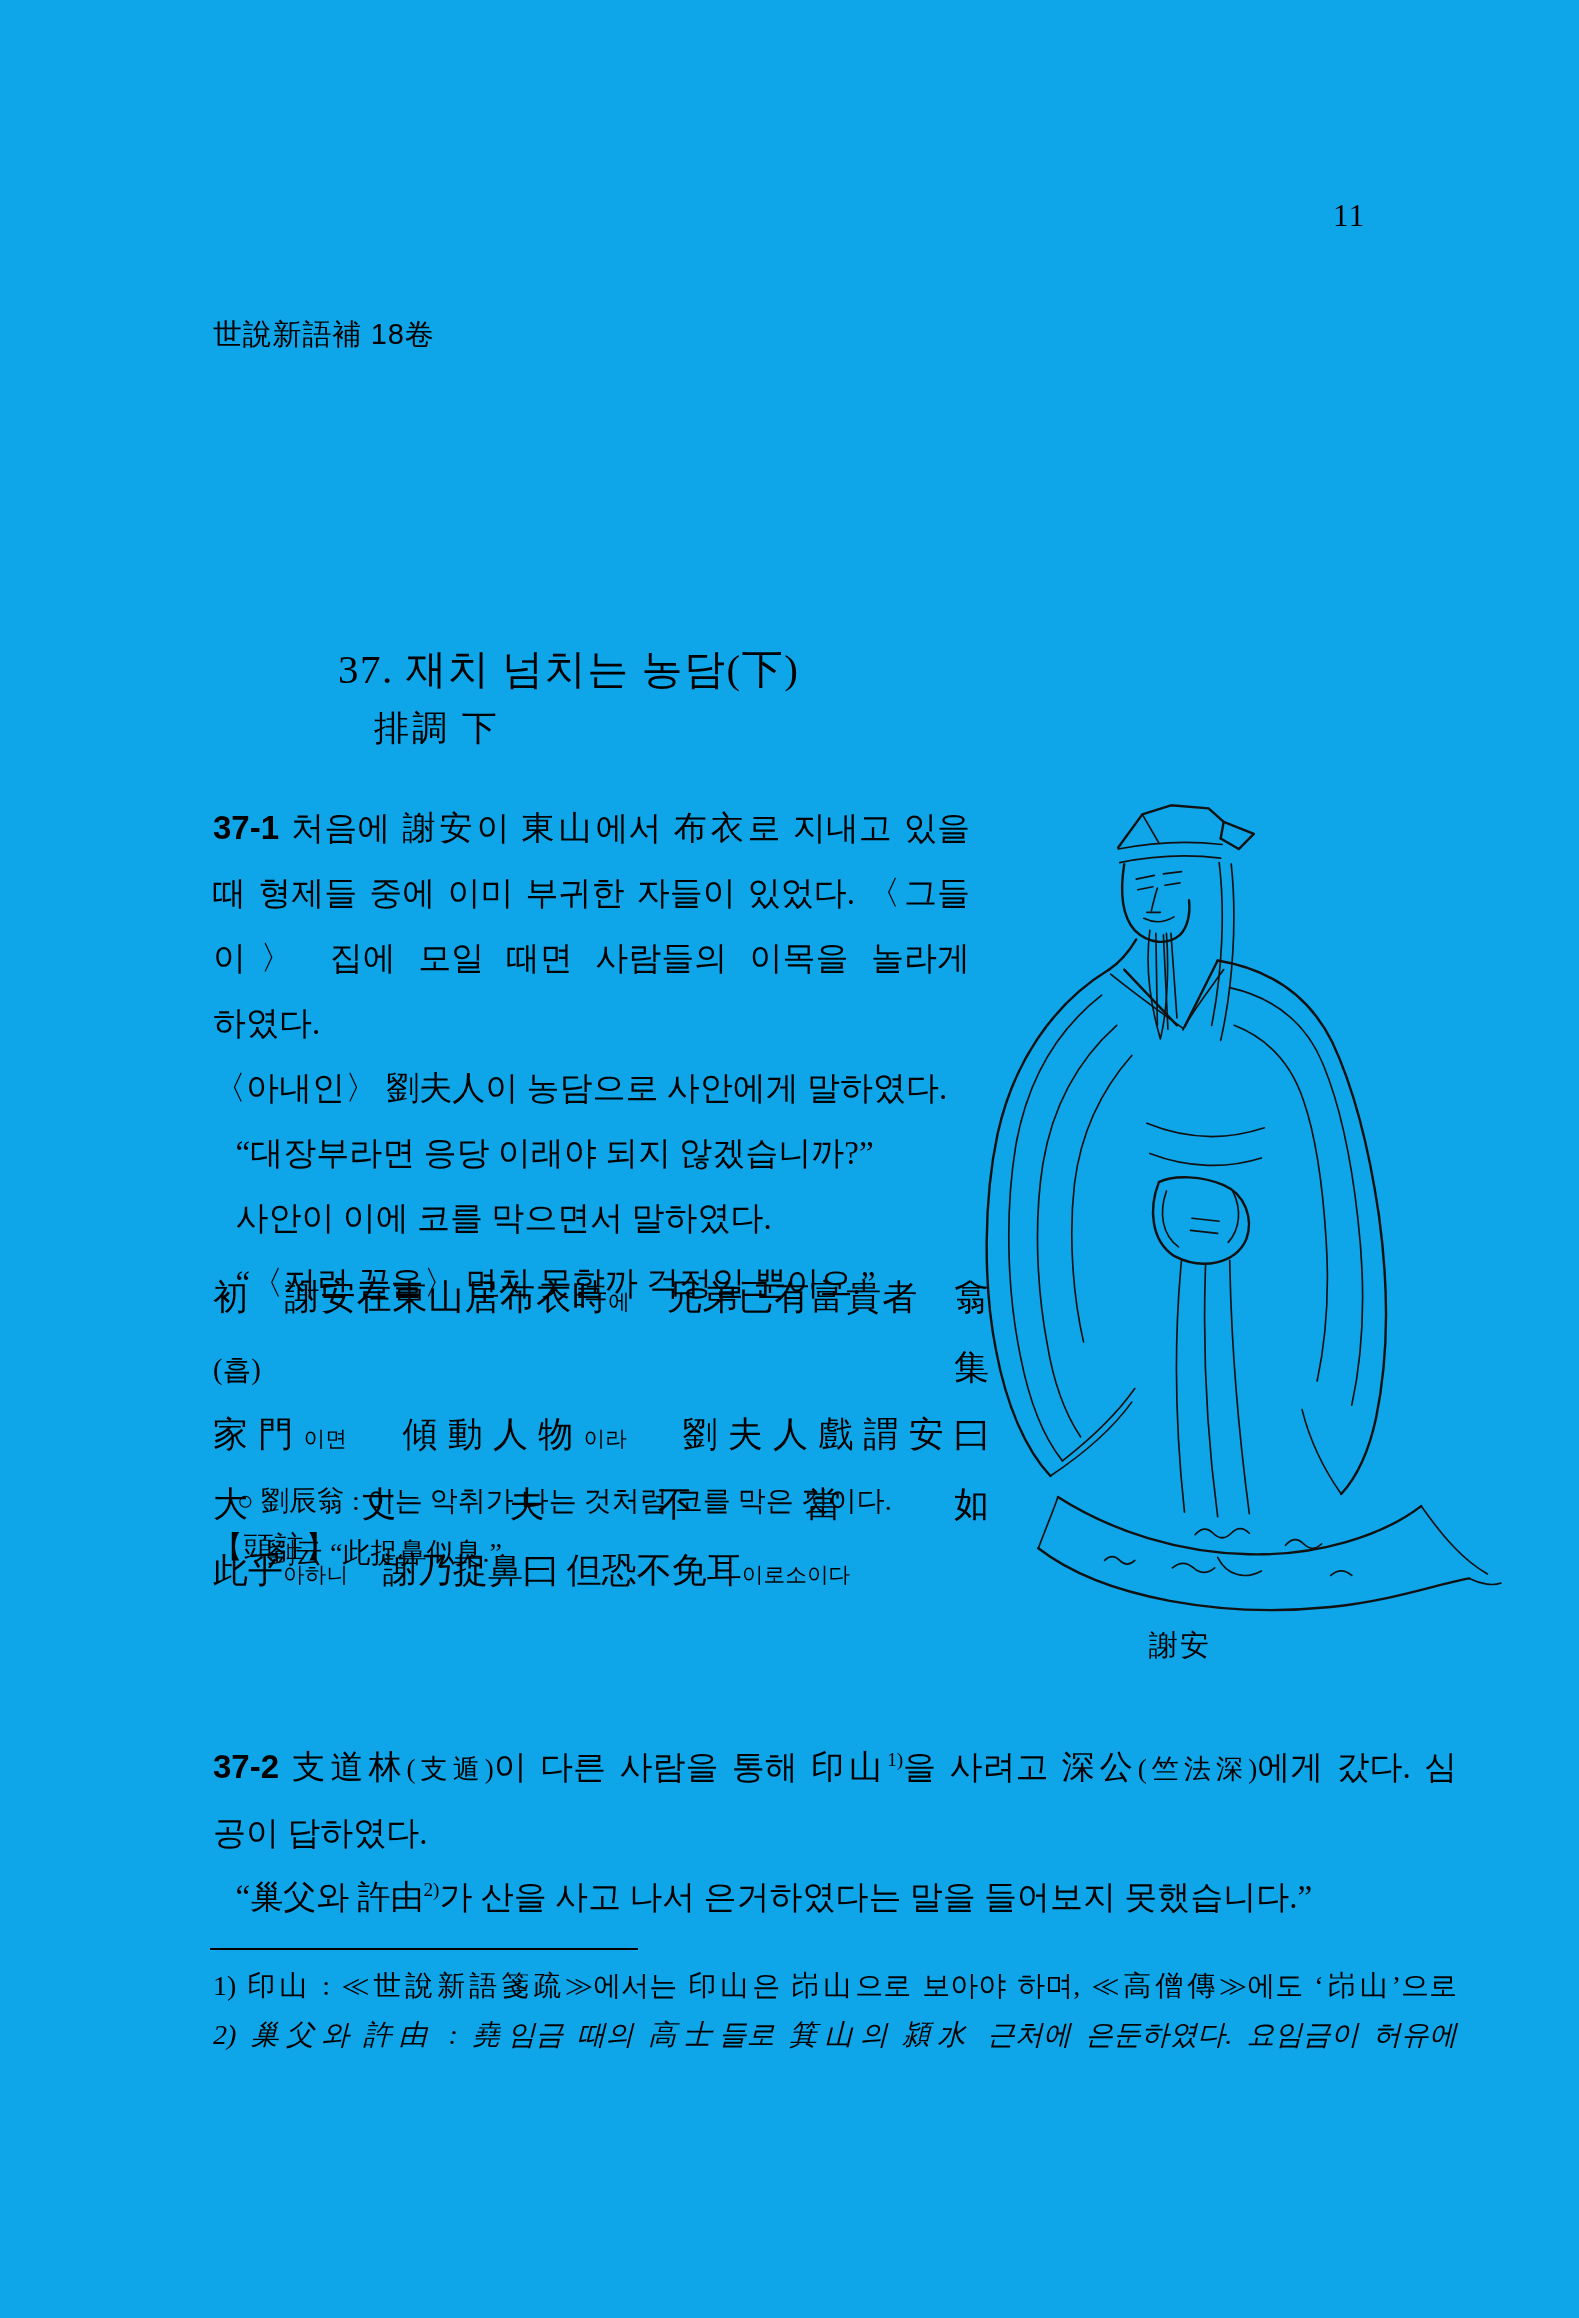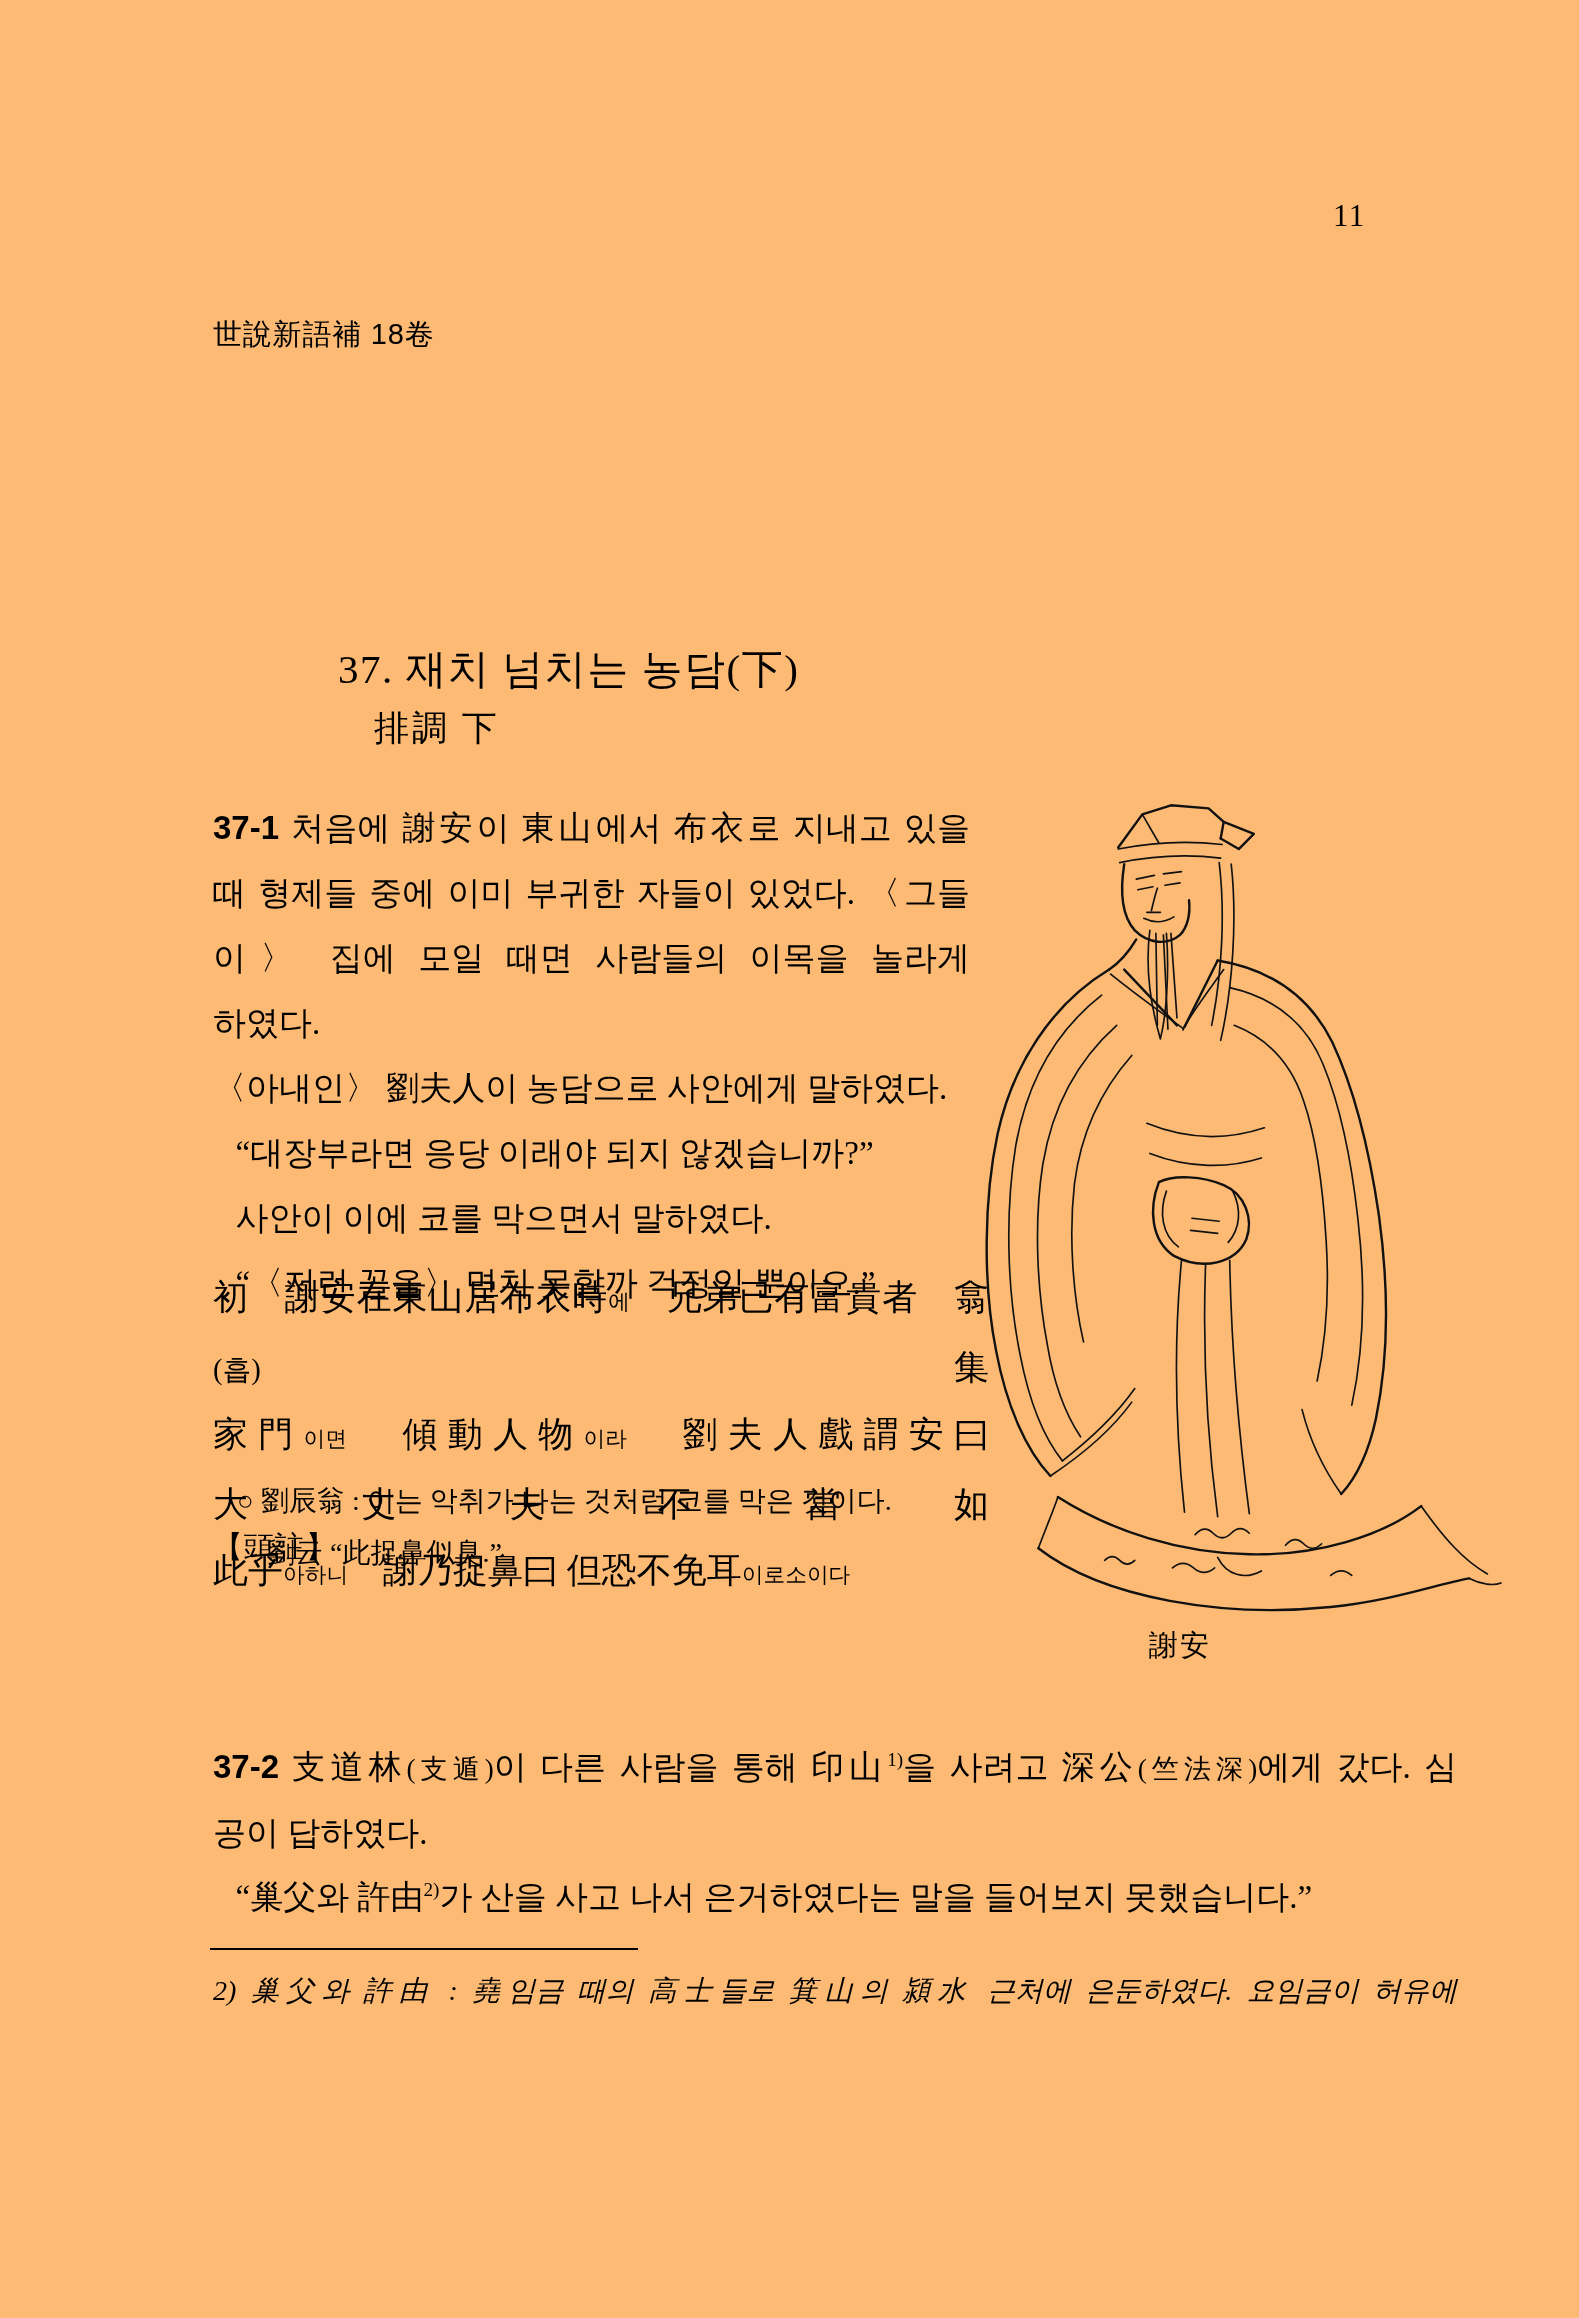--- a/index.html
+++ b/index.html
@@ -1,20 +1,20 @@
 <!DOCTYPE html>
 <html style="font-size:12px"><head>
 <meta charset="utf-8">
 <style>
   html,body{margin:0;padding:0;background:#ffffff;}
   .page{
     position:relative;
     width:1579px;
     height:2319px;
-    background:#fdba74;
+    background:#0ea5e9;
     color:#000;
     font-family:"Liberation Serif","DejaVu Serif",serif;
     overflow:hidden;
   }
   .abs{position:absolute;}
   .line{display:block;white-space:pre-wrap;word-break:keep-all;}
   .just{text-align:justify;text-align-last:justify;}
   .b{font-weight:bold;font-family:"Liberation Sans","DejaVu Sans",sans-serif;}
   .gu{font-size:0.62em;}   
   .sm{font-size:0.82em;}   
@@ -169,17 +169,18 @@
 
   <div class="abs p372">
     <span class="line just"><span class="b">37-2</span><span> 支道林</span><span class="sm">(支遁)</span><span>이 다른 사람을 통해 印山</span><span class="sup">1)</span><span>을 사려고 深公</span><span class="sm">(竺法深)</span><span>에게 갔다. 심</span></span>
     <span class="line"><span>공이 답하였다.</span></span>
     <span class="line in1"><span>“巢父와 許由</span><span class="sup">2)</span><span>가 산을 사고 나서 은거하였다는 말을 들어보지 못했습니다.”</span></span>
   </div>
 
   <div class="abs fn-rule"></div>
 
   <div class="abs footnotes">
+    <span class="line just"><span>1) 印山 : ≪世說新語箋疏≫에서는 印山은 岇山으로 보아야 하며, ≪高僧傳≫에도 ‘岇山’으로</span></span>
     <span class="line just fn-gap"><span>2) 巢父와 許由 : 堯임금 때의 高士들로 箕山의 潁水 근처에 은둔하였다. 요임금이 허유에</span></span>
   </div>
 
 </div>
 
 
 </body></html>

